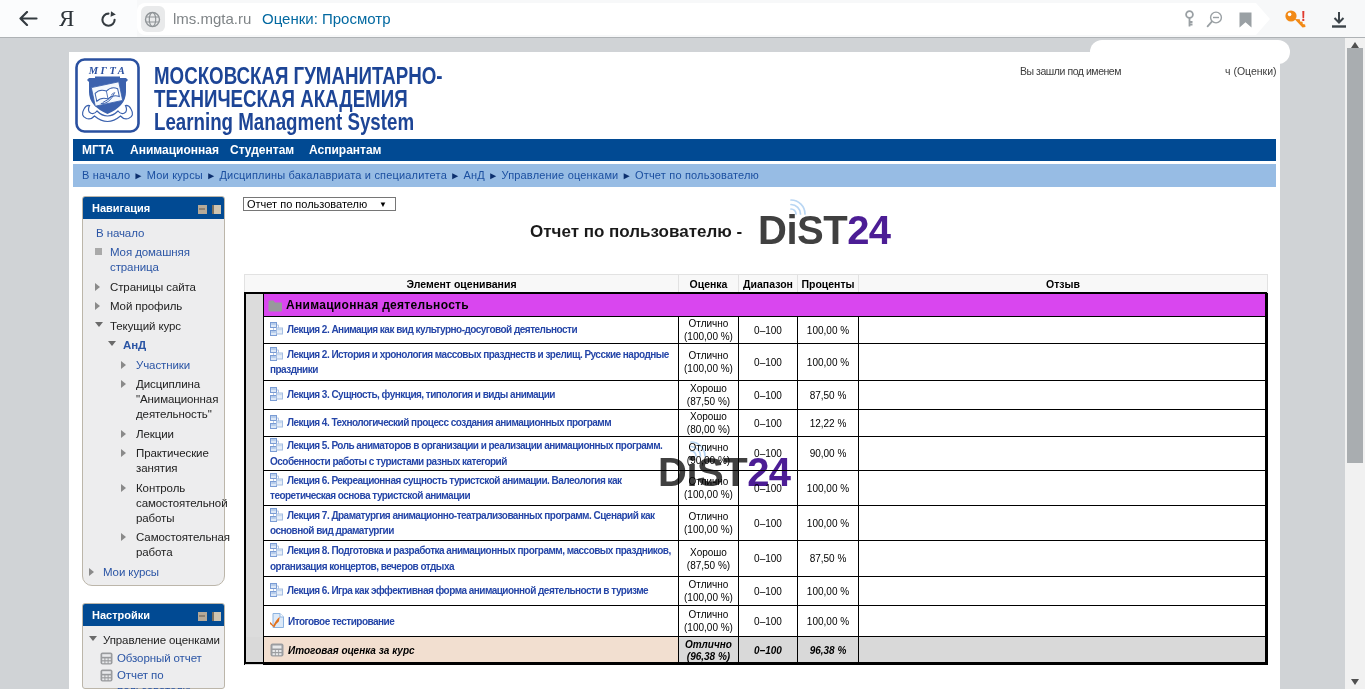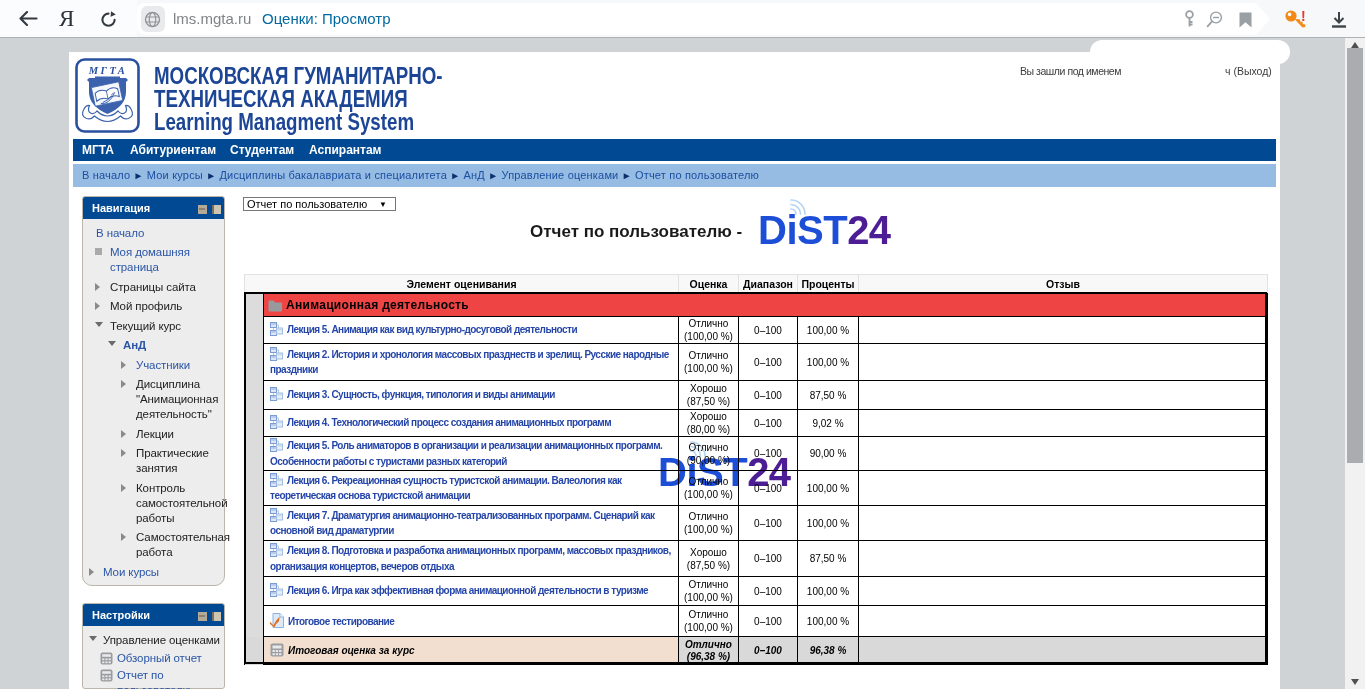--- a/index.html
+++ b/index.html
@@ -50,32 +50,32 @@
 
 
 #selbox { left:243px; top:197px; width:153px; height:14px; border:1px solid #767676; background:#fff; font-size:11px; padding:0px 3px; }
 #selbox .arr { position:absolute; right:8px; top:2px; font-size:8px; color:#000; }
 #title { left:530px; top:222px; font-size:17px; font-weight:bold; color:#1a1a1a; }
 
 #gtable { left:244px; top:274px; border-collapse:collapse; table-layout:fixed; font-size:10px; color:#000; }
 #gtable td { border:1px solid #000; padding:1px 4px; vertical-align:middle; overflow:hidden; }
 #gtable tr.hdr td { background:#f8f8f8; border:1px solid #e2e2e2; font-weight:bold; text-align:center; height:18px; padding:0 2px; font-size:10.5px;}
 #gtable td.graycol { background:#dcdcdc; border-top:none; border-bottom:none; padding:0; }
-#gtable tr.cat td.cattd { background:#ef4444; font-weight:bold; font-size:12px; letter-spacing:0.3px; }
+#gtable tr.cat td.cattd { background:#d946ef; font-weight:bold; font-size:12px; letter-spacing:0.3px; }
 #gtable td.c { text-align:center; line-height:13px; padding:0; }
 #gtable a { color:#2546a8; text-decoration:none; font-weight:bold; letter-spacing:-0.52px;}
 #gtable .ele { line-height:15.5px; padding-left:6px; }
 #gtable tr.tot td { background:#d9d9d9; font-style:italic; font-weight:bold; }
 #gtable tr.tot td.c { line-height:12px; }
 #gtable tr.tot td.cattd { background:#f2dfd0; }
 .micon { display:inline-block; vertical-align:-3px; margin-right:4px; }
 
 
 .wm { position:absolute; mix-blend-mode:multiply; font-weight:bold; font-size:40px; line-height:40px; letter-spacing:-0.5px; white-space:nowrap; }
-.wm .g { color:#1d4ed8;text-align:center; } .wm .o { color:#4c1d95; }
+.wm .g { color:#404040;text-align:center; } .wm .o { color:#4c1d95; }
 
 
 #sbar { left:1345px; top:38px; width:20px; height:651px; background:#f1f1f1; }
 #sthumb { left:1347px; top:48px; width:16px; height:415px; background:#a9adb0; }
 </style></head>
 <body>
 
 <div class="abs" id="toolbar"></div>
 <div class="abs" id="toolbar-left-white"></div>
 <div class="abs" id="addrbar"></div>
@@ -139,25 +139,25 @@
    <path d="M24 44 q8 3 16 -8 M26 43.5 l3.5 -1.2 M29.5 42.5 l3.5 -1.5 M33 40.5 l3.3 -1.7 M36 38 l3 -2" stroke="#3c62ae" stroke-width="0.9" fill="none"></path>
  </g>
  <path d="M9 51 q-4 7 2.5 9.5 q4.5 1.5 8 -2.5 q6.5 5.5 13 5.5 q6.5 0 13 -5.5 q3.5 4 8 2.5 q6.5 -2.5 2.5 -9.5 q-2 -4 -5.5 -3.5 q2.5 5.5 -1 7.5 q-3.5 2 -6.5 -2 q-5 5 -10.5 5 q-5.5 0 -10.5 -5 q-3 4 -6.5 2 q-3.5 -2 -1 -7.5 q-3.5 -0.5 -5.5 3.5 z" fill="#fff" stroke="#3c62ae" stroke-width="1.2"></path>
 </svg>
 
 <div class="hline" style="top:63.5px;">МОСКОВСКАЯ ГУМАНИТАРНО-</div>
 <div class="hline" style="top:87px;">ТЕХНИЧЕСКАЯ АКАДЕМИЯ</div>
 <div class="hline" style="top:110px;">Learning Managment System</div>
 
 <div class="abs" id="userline" style="left:1020px;">Вы зашли под именем</div>
-<div class="abs" id="userline2" style="left:1225px;top:65px;font-size:10.5px;color:#3c3c3c;">ч (Выход)</div>
+<div class="abs" id="userline2" style="left:1225px;top:65px;font-size:10.5px;color:#3c3c3c;">ч (Оценки)</div>
 
 <div class="abs" id="navbar">
  <span style="left:9px;">МГТА</span>
- <span style="left:57px;">Абитуриентам</span>
+ <span style="left:57px;">Анимационная</span>
  <span style="left:157px;">Студентам</span>
  <span style="left:236px;">Аспирантам</span>
 </div>
 <div class="abs" id="crumbbar">
     <div class="in">В начало <span class="sep">►</span> Мои курсы <span class="sep">►</span> Дисциплины бакалавриата и специалитета <span class="sep">►</span> АнД <span class="sep">►</span> Управление оценками <span class="sep">►</span> Отчет по пользователю</div>
   </div>
 
 <div class="block" style="top:196px; height:390px;">
  <div class="bhead">Навигация
    <span class="bico" style="right:17px;top:8px;background:#b5a998;">
@@ -253,21 +253,21 @@
         <td class="ele"><svg class="micon" width="13" height="14" viewBox="0 0 13 14">
             <path d="M3.5 6 v2 M6.5 3 h2 v3" stroke="#b7c9e6" stroke-width="1" fill="none"></path>
             <g stroke="#7a9cd4" stroke-width="1" fill="#dce8f7">
               <rect x="0.5" y="0.5" width="6" height="5"></rect>
               <rect x="0.5" y="8.5" width="6" height="5"></rect>
             </g>
             <rect x="1.2" y="1.2" width="4.6" height="1.5" fill="#a8c2e6"></rect>
             <rect x="1.2" y="9.2" width="4.6" height="1.5" fill="#a8c2e6"></rect>
             <rect x="6.5" y="6" width="6" height="6" fill="#e6eef8" stroke="#a4bde2" stroke-width="1"></rect>
             <rect x="7.2" y="6.7" width="4.6" height="1.5" fill="#c3d6ee"></rect>
-          </svg><a href="#">Лекция 5. Анимация как вид культурно-досуговой деятельности</a></td>
+          </svg><a href="#">Лекция 2. Анимация как вид культурно-досуговой деятельности</a></td>
         <td class="c">Отлично<br>(100,00 %)</td>
         <td class="c">0–100</td>
         <td class="c">100,00 %</td>
         <td></td>
       </tr>
  <tr style="height:37px;">
         <td class="graycol"></td>
         <td class="ele"><svg class="micon" width="13" height="14" viewBox="0 0 13 14">
             <path d="M3.5 6 v2 M6.5 3 h2 v3" stroke="#b7c9e6" stroke-width="1" fill="none"></path>
             <g stroke="#7a9cd4" stroke-width="1" fill="#dce8f7">
@@ -310,21 +310,21 @@
               <rect x="0.5" y="0.5" width="6" height="5"></rect>
               <rect x="0.5" y="8.5" width="6" height="5"></rect>
             </g>
             <rect x="1.2" y="1.2" width="4.6" height="1.5" fill="#a8c2e6"></rect>
             <rect x="1.2" y="9.2" width="4.6" height="1.5" fill="#a8c2e6"></rect>
             <rect x="6.5" y="6" width="6" height="6" fill="#e6eef8" stroke="#a4bde2" stroke-width="1"></rect>
             <rect x="7.2" y="6.7" width="4.6" height="1.5" fill="#c3d6ee"></rect>
           </svg><a href="#">Лекция 4. Технологический процесс создания анимационных программ</a></td>
         <td class="c">Хорошо<br>(80,00 %)</td>
         <td class="c">0–100</td>
-        <td class="c">9,02 %</td>
+        <td class="c">12,22 %</td>
         <td></td>
       </tr>
  <tr style="height:34px;">
         <td class="graycol"></td>
         <td class="ele"><svg class="micon" width="13" height="14" viewBox="0 0 13 14">
             <path d="M3.5 6 v2 M6.5 3 h2 v3" stroke="#b7c9e6" stroke-width="1" fill="none"></path>
             <g stroke="#7a9cd4" stroke-width="1" fill="#dce8f7">
               <rect x="0.5" y="0.5" width="6" height="5"></rect>
               <rect x="0.5" y="8.5" width="6" height="5"></rect>
             </g>

